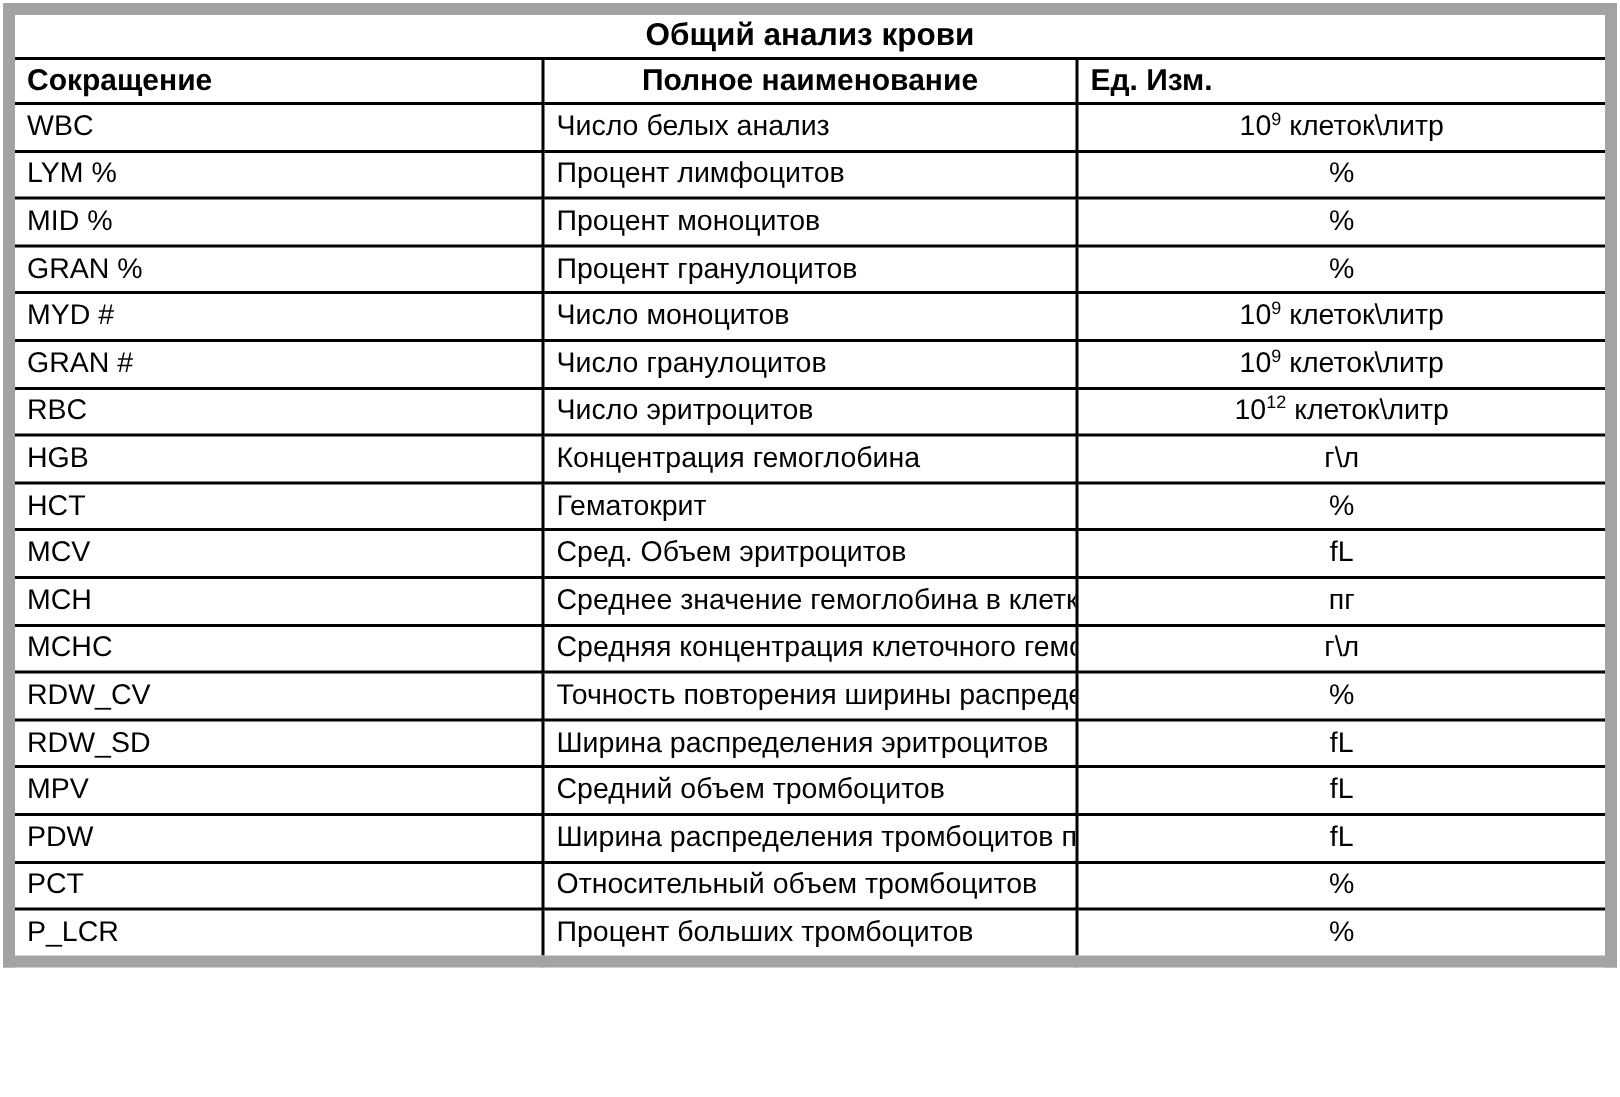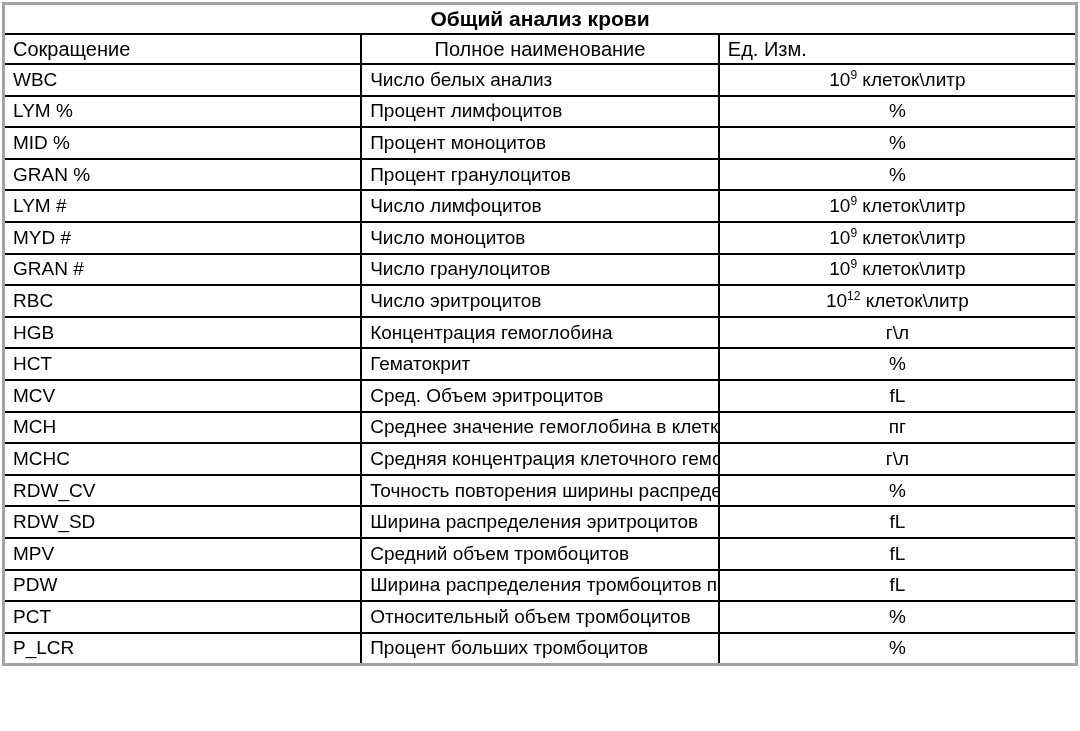--- a/index.html
+++ b/index.html
@@ -12,39 +12,39 @@
     height: 731px;
     overflow: hidden;
     font-family: "Liberation Sans", sans-serif;
     color: #000000;
   }
   table.cbc {
     border-collapse: collapse;
     table-layout: fixed;
     width: 1076px;
     margin: 2px;
-    border: 3px solid #a3a3a3;
+    border: 8px solid #a3a3a3;
     background: #ffffff;
   }
   table.cbc th, table.cbc td {
     border: 2px solid #000000;
     overflow: hidden;
     white-space: nowrap;
     vertical-align: middle;
   }
   tr.title-row th {
     font-size: 21px;
     font-weight: bold;
     text-align: center;
     height: 26px;
     padding: 1px 4px;
   }
   tr.header-row th {
     font-size: 20px;
-    font-weight: normal;
+    font-weight: bold;
     height: 26px;
     padding: 1px 8px;
   }
   th.col-abbr { width: 151px; text-align: left; }
   th.col-name { width: 687px; text-align: center; }
   th.col-unit { width: 194px; text-align: left; }
   td {
     font-size: 19px;
     height: 27.6px;
     padding: 1px 8px;
@@ -85,25 +85,20 @@
       </tr>
       <tr>
         <td class="abbr">MID %</td>
         <td class="name">Процент моноцитов</td>
         <td class="unit"><span></span><sup></sup><span>%</span></td>
       </tr>
       <tr>
         <td class="abbr">GRAN %</td>
         <td class="name">Процент гранулоцитов</td>
         <td class="unit"><span></span><sup></sup><span>%</span></td>
-      </tr>
-      <tr>
-        <td class="abbr">LYM #</td>
-        <td class="name">Число лимфоцитов</td>
-        <td class="unit"><span>10</span><sup>9</sup><span> клеток\литр</span></td>
       </tr>
       <tr>
         <td class="abbr">MYD #</td>
         <td class="name">Число моноцитов</td>
         <td class="unit"><span>10</span><sup>9</sup><span> клеток\литр</span></td>
       </tr>
       <tr>
         <td class="abbr">GRAN #</td>
         <td class="name">Число гранулоцитов</td>
         <td class="unit"><span>10</span><sup>9</sup><span> клеток\литр</span></td>

